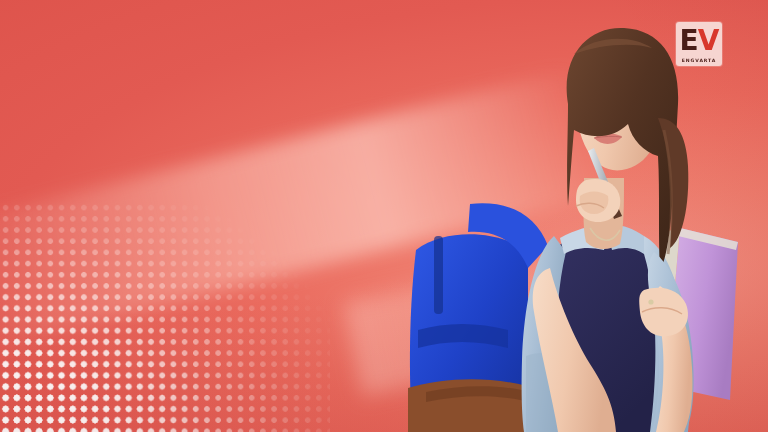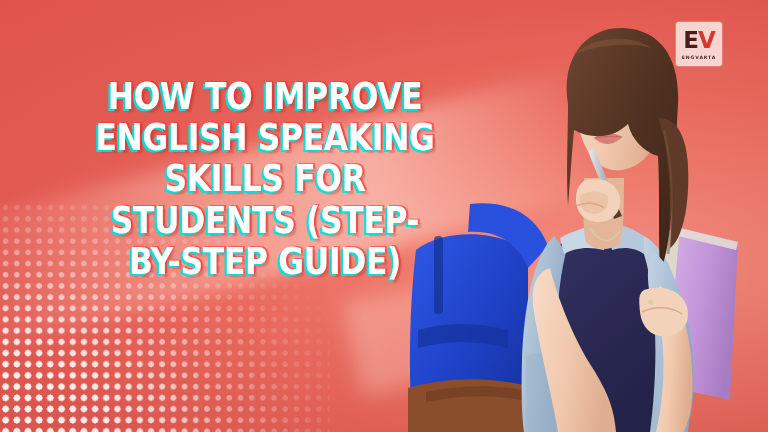--- a/index.html
+++ b/index.html
@@ -113,21 +113,21 @@
     display: flex;
     flex-direction: column;
     align-items: center;
     justify-content: center;
     z-index: 9;
     box-shadow: 0 0 0 1px rgba(255,255,255,.18);
   }
   .logo-mark {
     font-family: "DejaVu Sans", "Liberation Sans", sans-serif;
     font-weight: 700;
-    font-size: 23px;
+    font-size: 28px;
     line-height: 1;
     letter-spacing: -1px;
     margin-top: 1px;
   }
   .logo-mark .e { color: #4a1d18; }
   .logo-mark .v { color: #d8372b; }
   .logo-word {
     margin-top: 3px;
     font-family: "DejaVu Sans", "Liberation Sans", sans-serif;
     font-weight: 700;
@@ -281,29 +281,20 @@
           <path d="M246 252 C266 268 280 304 284 348 C288 392 284 416 278 432 L244 432 C252 398 254 352 246 316 C240 288 236 266 246 252 Z" fill="url(#gShirt)"></path>
           <path d="M252 286 C272 298 282 330 284 368 C286 400 282 418 276 432 L248 432 C256 400 258 356 252 324 C248 302 246 292 252 286 Z" fill="url(#gSkin)"></path>
           <path d="M236 290 C254 284 272 290 278 304 C284 320 276 334 260 336 C244 338 234 328 232 312 C231 300 230 294 236 290 Z" fill="#f3d2ba"></path>
           <circle cx="243" cy="302" r="2.6" fill="#d9cba4"></circle>
           <path d="M234 312 C246 306 262 306 274 314" fill="none" stroke="#dba98b" stroke-width="1.4"></path>
         </g>
       </g>
     </svg>
   </div>
 
-  <div class="headline-wrap">
-    <h1 class="headline">
-      <span class="ln">HOW TO IMPROVE</span>
-      <span class="ln">ENGLISH SPEAKING</span>
-      <span class="ln">SKILLS FOR</span>
-      <span class="ln">STUDENTS (STEP-</span>
-      <span class="ln">BY-STEP GUIDE)</span>
-    </h1>
-  </div>
 
   <div class="logo">
     <div class="logo-mark">
       <span class="e">E</span><span class="v">V</span>
     </div>
     <div class="logo-word">ENGVARTA</div>
   </div>
 
 </div>
 

